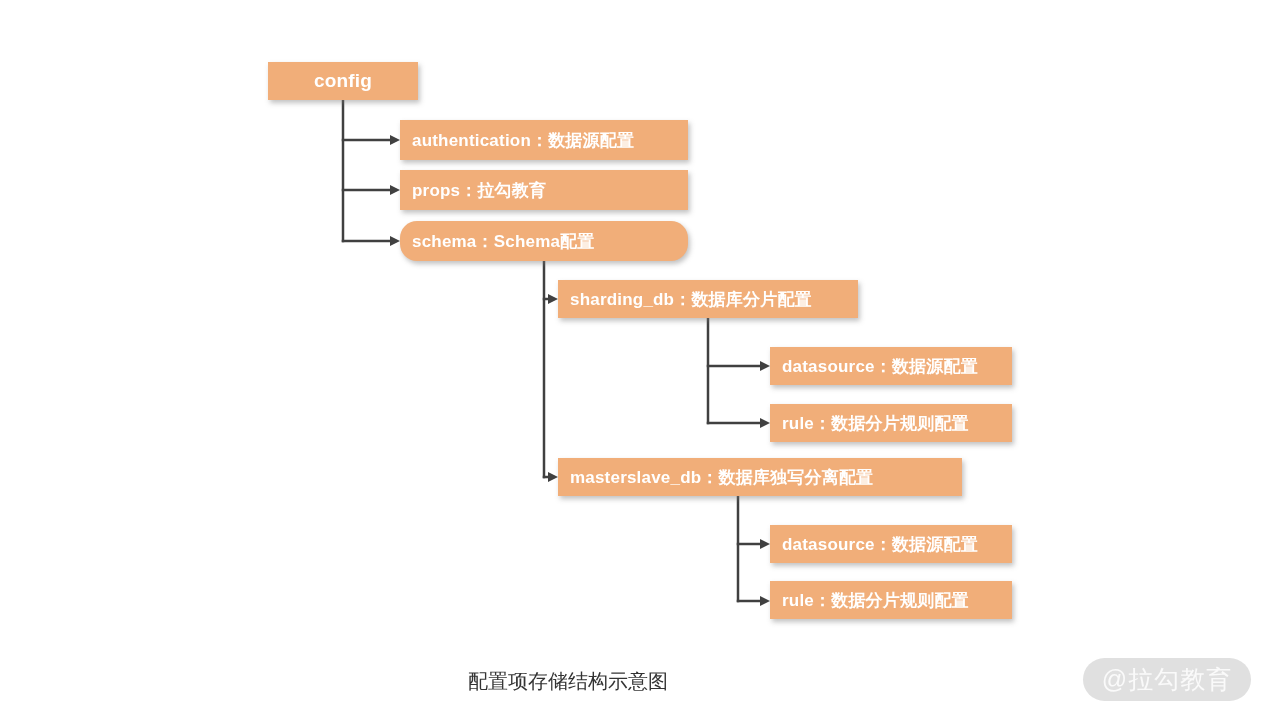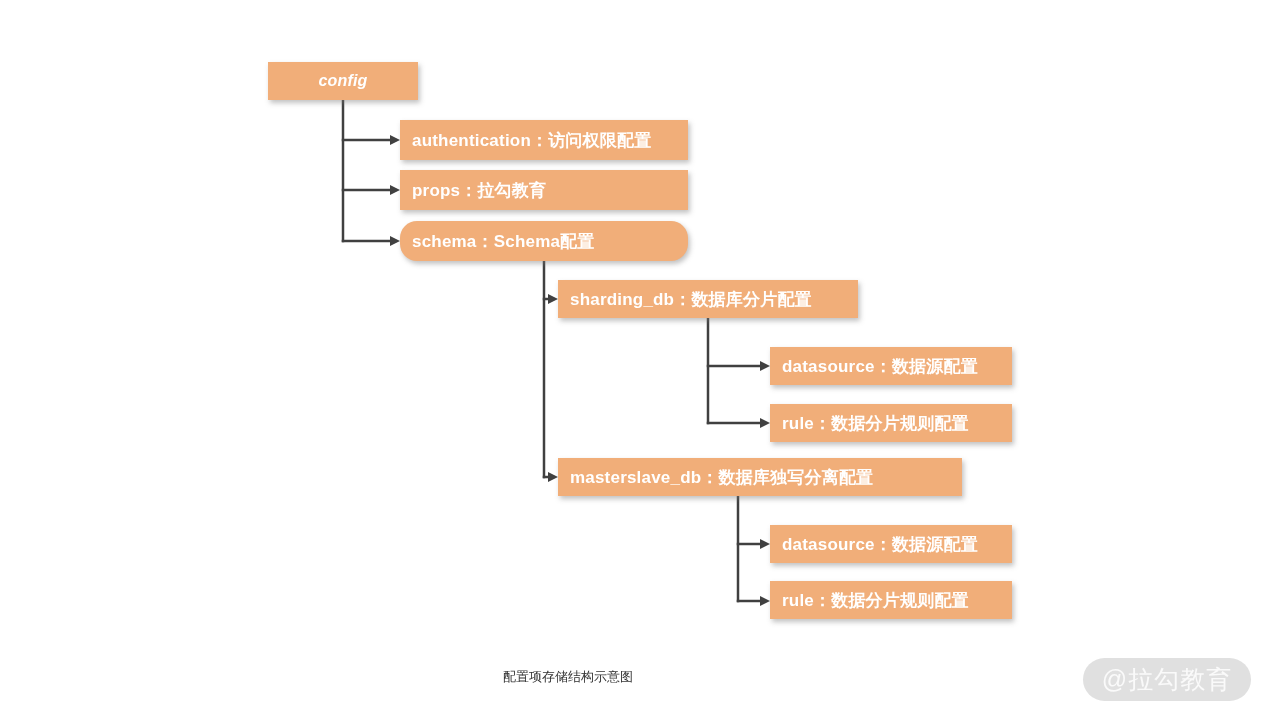--- a/index.html
+++ b/index.html
@@ -22,27 +22,27 @@
     color:var(--node-text);
     font-weight:700;
     font-size:17px;
     display:flex;
     align-items:center;
     padding:0 12px;
     white-space:nowrap;
     box-shadow:2px 3px 5px rgba(120,120,120,0.45);
     letter-spacing:0.2px;
   }
-  .node.center{justify-content:center;font-size:16px;padding:16px;font-style:italic;}
+  .node.center{justify-content:center;font-size:19px;padding:16px;}
   #caption{
     position:absolute;
     left:0;top:668px;width:1136px;
     text-align:center;
     color:var(--caption);
-    font-size:13px;
+    font-size:20px;
     z-index:2;
   }
   #watermark{
     position:absolute;
     left:1083px;top:658px;
     width:168px;height:43px;
     background:var(--wm-bg);
     border-radius:22px;
     color:var(--wm-text);
     font-size:25px;
@@ -75,21 +75,21 @@
       <line x1="706.75" y1="423" x2="762" y2="423" stroke="#404040" stroke-width="2.5"></line>
       <polygon points="760,418 770,423 760,428" fill="#404040"></polygon>
       <line x1="738" y1="496" x2="738" y2="602.25" stroke="#404040" stroke-width="2.5"></line>
       <line x1="736.75" y1="544" x2="762" y2="544" stroke="#404040" stroke-width="2.5"></line>
       <polygon points="760,539 770,544 760,549" fill="#404040"></polygon>
       <line x1="736.75" y1="601" x2="762" y2="601" stroke="#404040" stroke-width="2.5"></line>
       <polygon points="760,596 770,601 760,606" fill="#404040"></polygon>
     </svg>
   <div id="nodes">
       <div class="node center" style="left: 268px; top: 62px; width: 150px; height: 38px;">config</div>
-      <div class="node" style="left: 400px; top: 120px; width: 288px; height: 40px;">authentication：访问权限配置</div>
+      <div class="node" style="left: 400px; top: 120px; width: 288px; height: 40px;">authentication：数据源配置</div>
       <div class="node" style="left: 400px; top: 170px; width: 288px; height: 40px;">props：拉勾教育</div>
       <div class="node" style="left: 400px; top: 221px; width: 288px; height: 40px; border-radius: 17px;">schema：Schema配置</div>
       <div class="node" style="left: 558px; top: 280px; width: 300px; height: 38px;">sharding_db：数据库分片配置</div>
       <div class="node" style="left: 770px; top: 347px; width: 242px; height: 38px;">datasource：数据源配置</div>
       <div class="node" style="left: 770px; top: 404px; width: 242px; height: 38px;">rule：数据分片规则配置</div>
       <div class="node" style="left: 558px; top: 458px; width: 404px; height: 38px;">masterslave_db：数据库独写分离配置</div>
       <div class="node" style="left: 770px; top: 525px; width: 242px; height: 38px;">datasource：数据源配置</div>
       <div class="node" style="left: 770px; top: 581px; width: 242px; height: 38px;">rule：数据分片规则配置</div>
     </div>
   <div id="caption">配置项存储结构示意图</div>

